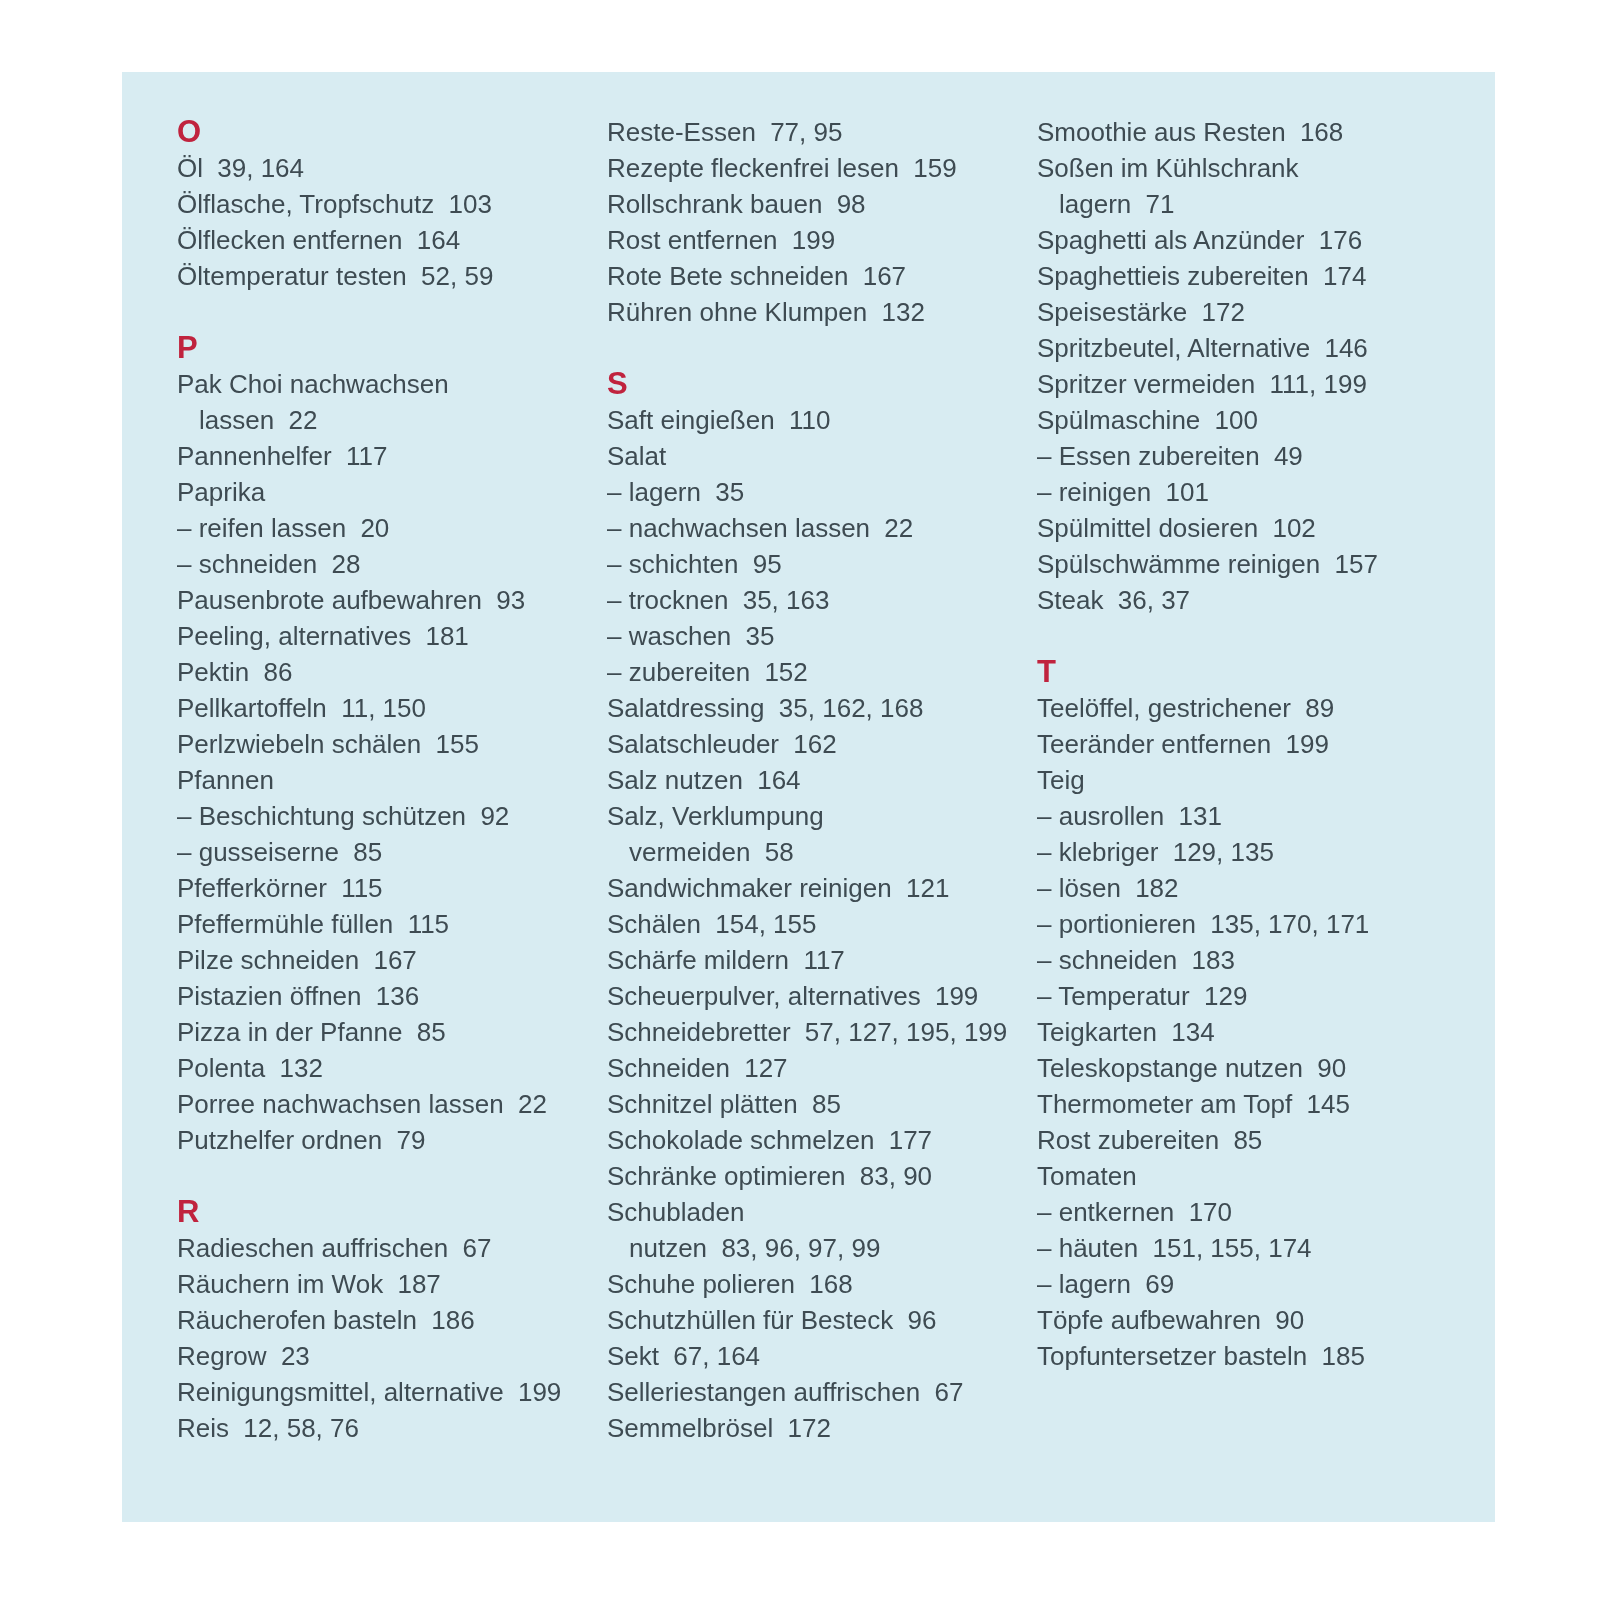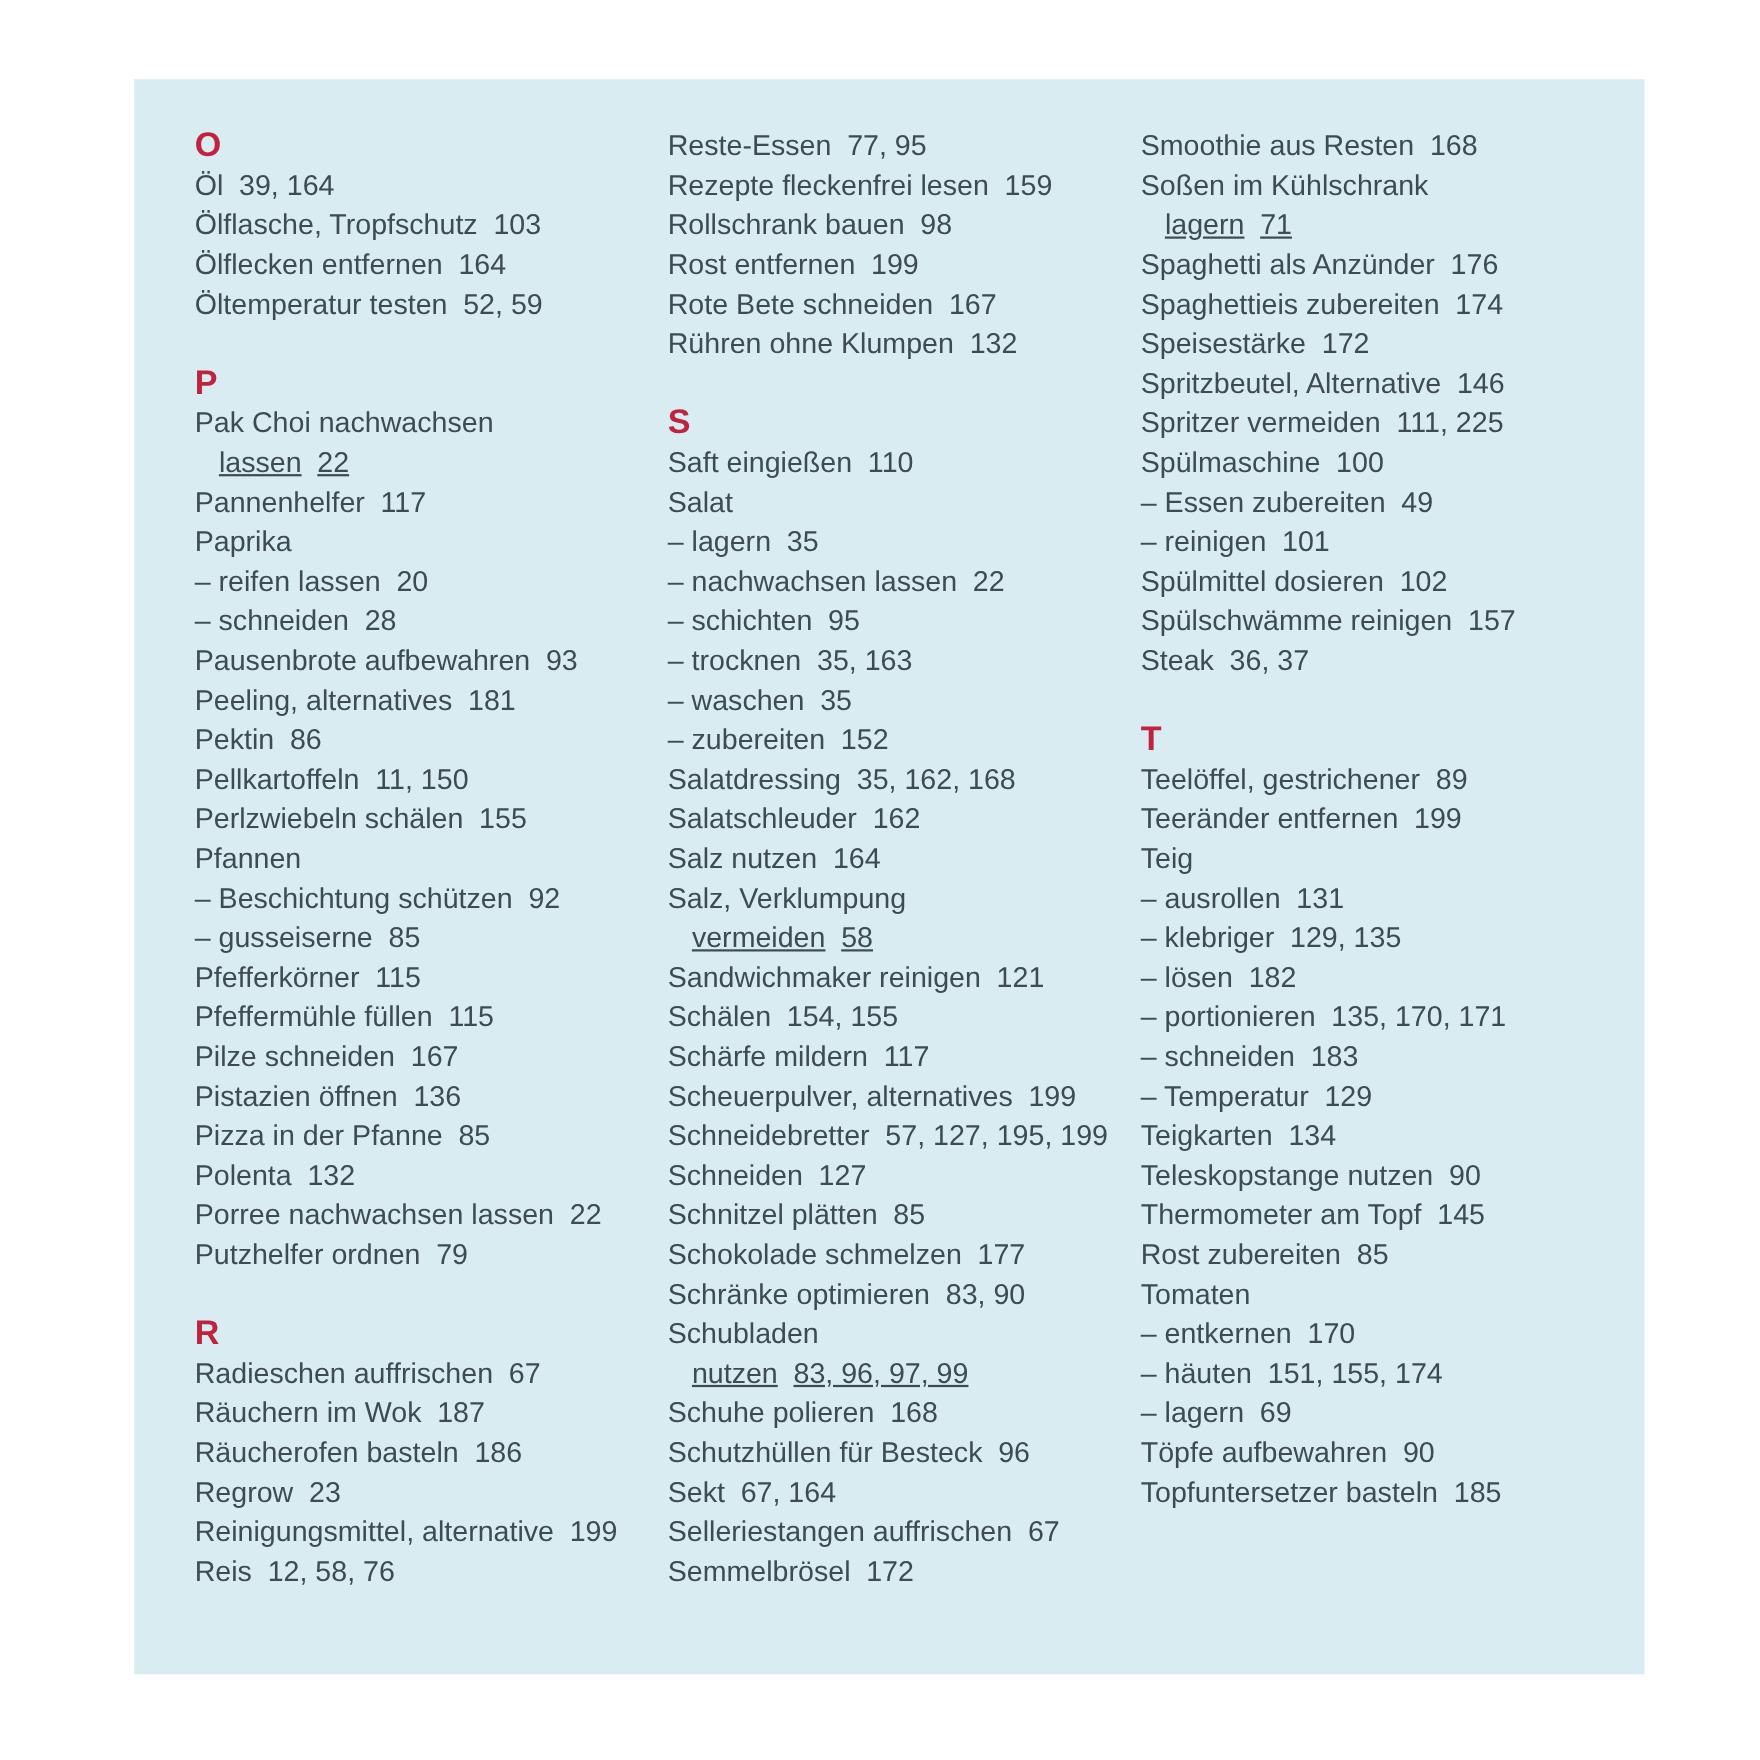--- a/index.html
+++ b/index.html
@@ -44,21 +44,20 @@
     font-size: 26px;
     line-height: 36px;
     color: #3e4b52;
     white-space: nowrap;
   }
   .entry .pages {
     margin-left: 0.55em;
   }
   .entry.cont {
     padding-left: 22px;
-    text-decoration: underline;
   }
 </style>
 </head>
 <body>
 
 <div class="page">
   <div class="panel">
     <div class="columns">
         <div class="col">
           <div class="block">
@@ -147,21 +146,21 @@
         </div>
         <div class="col">
           <div class="block">
             <div class="entry"><span class="term">Smoothie aus Resten</span><span class="pages">168</span></div>
             <div class="entry"><span class="term">Soßen im Kühlschrank</span></div>
             <div class="entry cont"><span class="term">lagern</span><span class="pages">71</span></div>
             <div class="entry"><span class="term">Spaghetti als Anzünder</span><span class="pages">176</span></div>
             <div class="entry"><span class="term">Spaghettieis zubereiten</span><span class="pages">174</span></div>
             <div class="entry"><span class="term">Speisestärke</span><span class="pages">172</span></div>
             <div class="entry"><span class="term">Spritzbeutel, Alternative</span><span class="pages">146</span></div>
-            <div class="entry"><span class="term">Spritzer vermeiden</span><span class="pages">111, 225</span></div>
+            <div class="entry"><span class="term">Spritzer vermeiden</span><span class="pages">111, 199</span></div>
             <div class="entry"><span class="term">Spülmaschine</span><span class="pages">100</span></div>
             <div class="entry"><span class="term">– Essen zubereiten</span><span class="pages">49</span></div>
             <div class="entry"><span class="term">– reinigen</span><span class="pages">101</span></div>
             <div class="entry"><span class="term">Spülmittel dosieren</span><span class="pages">102</span></div>
             <div class="entry"><span class="term">Spülschwämme reinigen</span><span class="pages">157</span></div>
             <div class="entry"><span class="term">Steak</span><span class="pages">36, 37</span></div>
           </div>
           <div class="block gap">
             <div class="letter">T</div>
             <div class="entry"><span class="term">Teelöffel, gestrichener</span><span class="pages">89</span></div>

